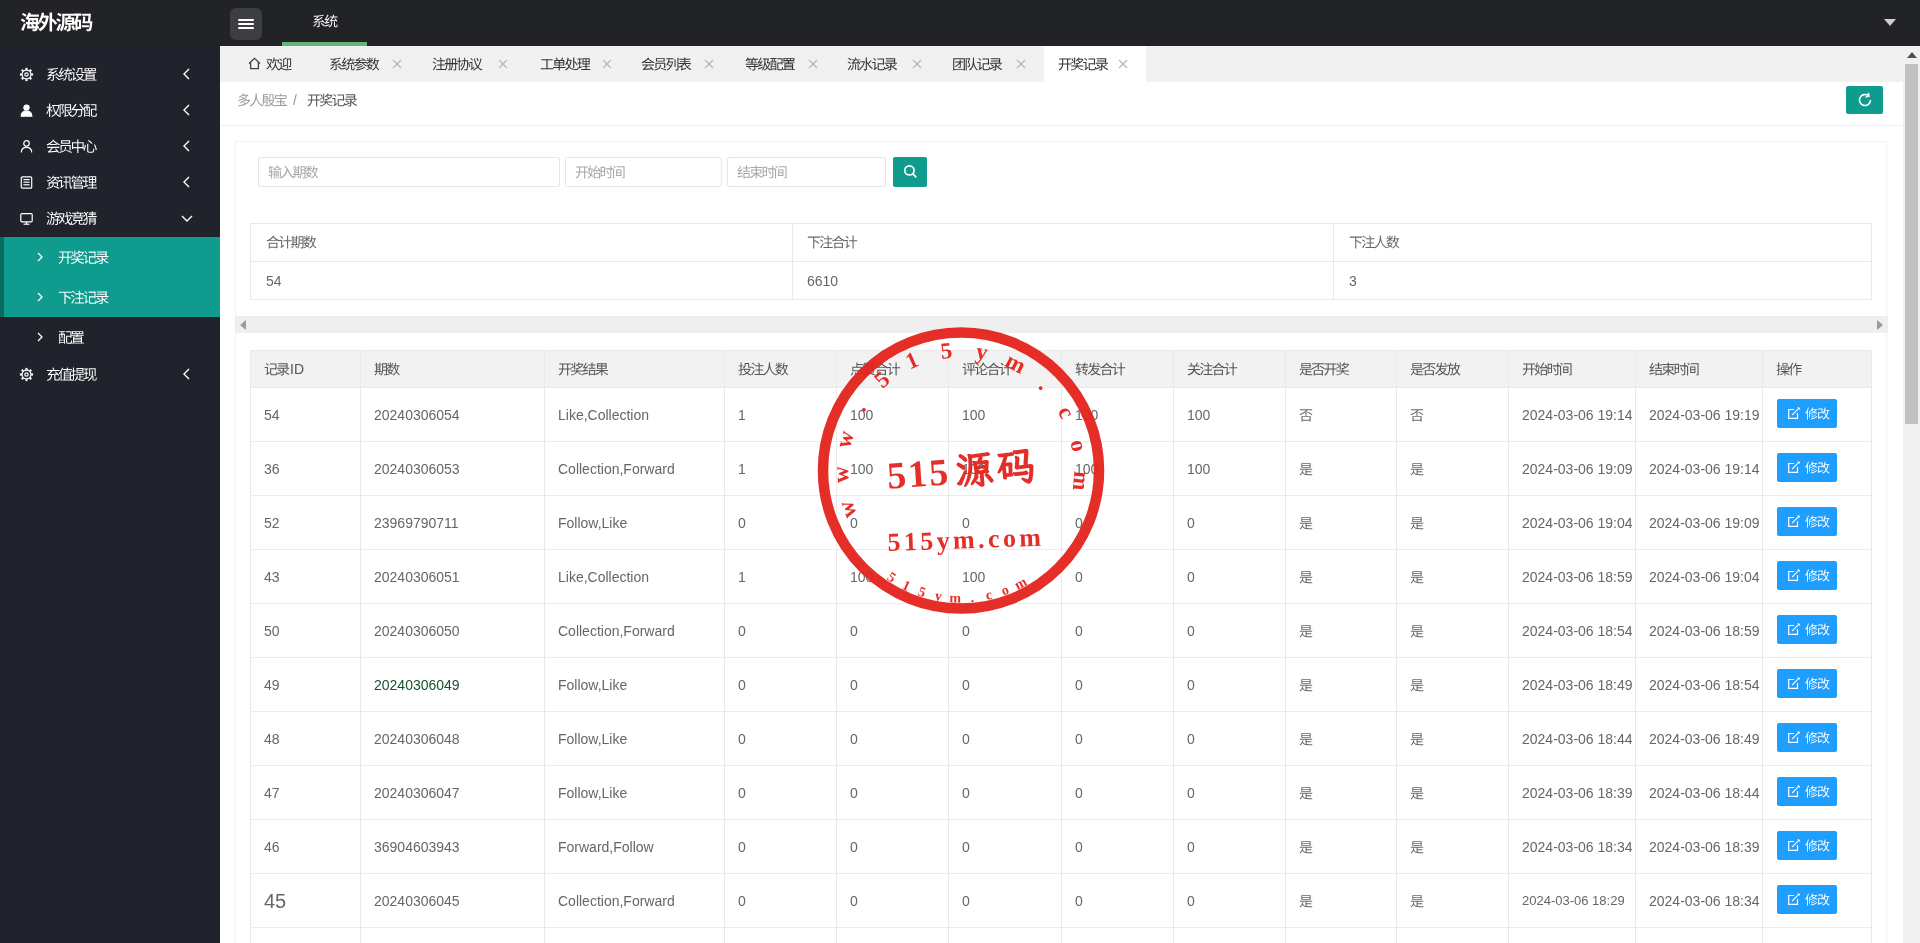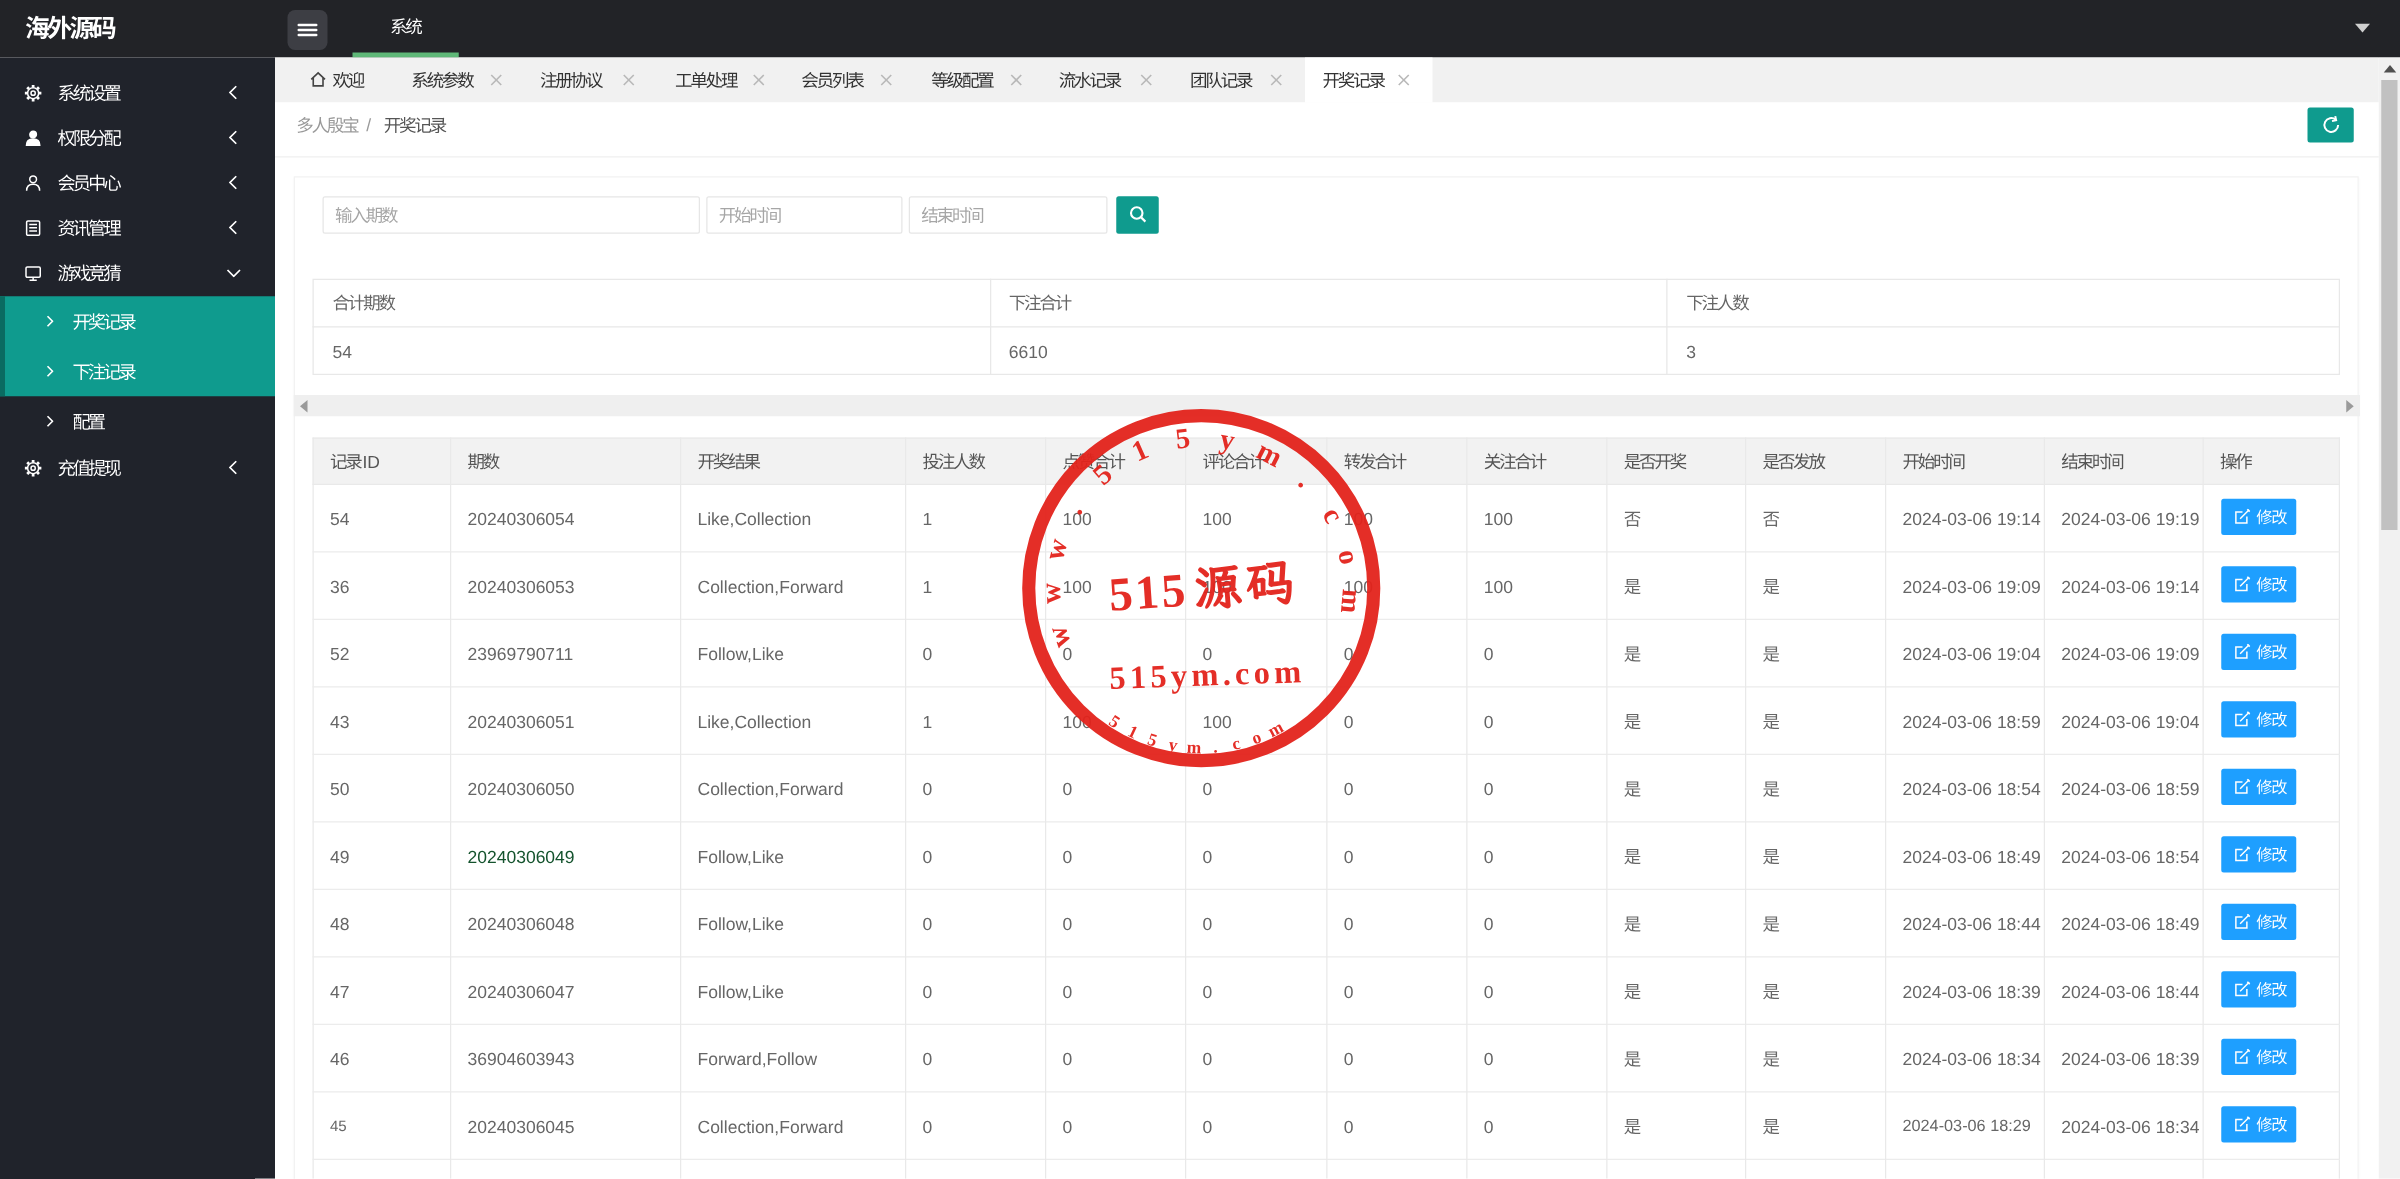--- a/index.html
+++ b/index.html
@@ -644,21 +644,21 @@
     <svg style="position:absolute;left:10px;top:7px" width="14" height="14" viewBox="0 0 14 14" fill="none" stroke="#fff" stroke-width="1.2">
       <path d="M10.5 7.2 V12.3 H1.7 V3.5 H7"></path>
       <path d="M5.5 8.6 L12.3 1.8 M12.3 1.8 L10.9 3.2 M5.5 8.6 L5.1 9"></path>
       <path d="M11.3 0.9 L13.2 2.8 L12.3 3.7 L10.4 1.8 Z" fill="#fff" stroke="none"></path>
     </svg>
   </div>
 <svg style="position:absolute;left:1805px;top:839.0px" width="25.0" height="13" viewBox="0 0 1923 1000" fill="#fff">
     <use href="#r4fee" transform="translate(0,880)"></use>
     <use href="#r6539" transform="translate(923,880)"></use>
   </svg>
-<div class="t" style="left:264px;top:894.0px;font-size:12px;color:#666;line-height:14px">45</div>
+<div class="t" style="left:264px;top:894.0px;font-size:20px;color:#666;line-height:14px">45</div>
 <div class="t" style="left:374px;top:894.0px;font-size:14px;color:#666;line-height:14px">20240306045</div>
 <div class="t" style="left:558px;top:894.0px;font-size:14px;color:#666;line-height:14px">Collection,Forward</div>
 <div class="t" style="left:738px;top:894.0px;font-size:14px;color:#666;line-height:14px">0</div>
 <div class="t" style="left:850px;top:894.0px;font-size:14px;color:#666;line-height:14px">0</div>
 <div class="t" style="left:962px;top:894.0px;font-size:14px;color:#666;line-height:14px">0</div>
 <div class="t" style="left:1075px;top:894.0px;font-size:14px;color:#666;line-height:14px">0</div>
 <div class="t" style="left:1187px;top:894.0px;font-size:14px;color:#666;line-height:14px">0</div>
 <svg style="position:absolute;left:1299px;top:894.0px" width="14.0" height="14" viewBox="0 0 1000 1000" fill="#666">
     <use href="#r662f" transform="translate(0,880)"></use>
   </svg>

